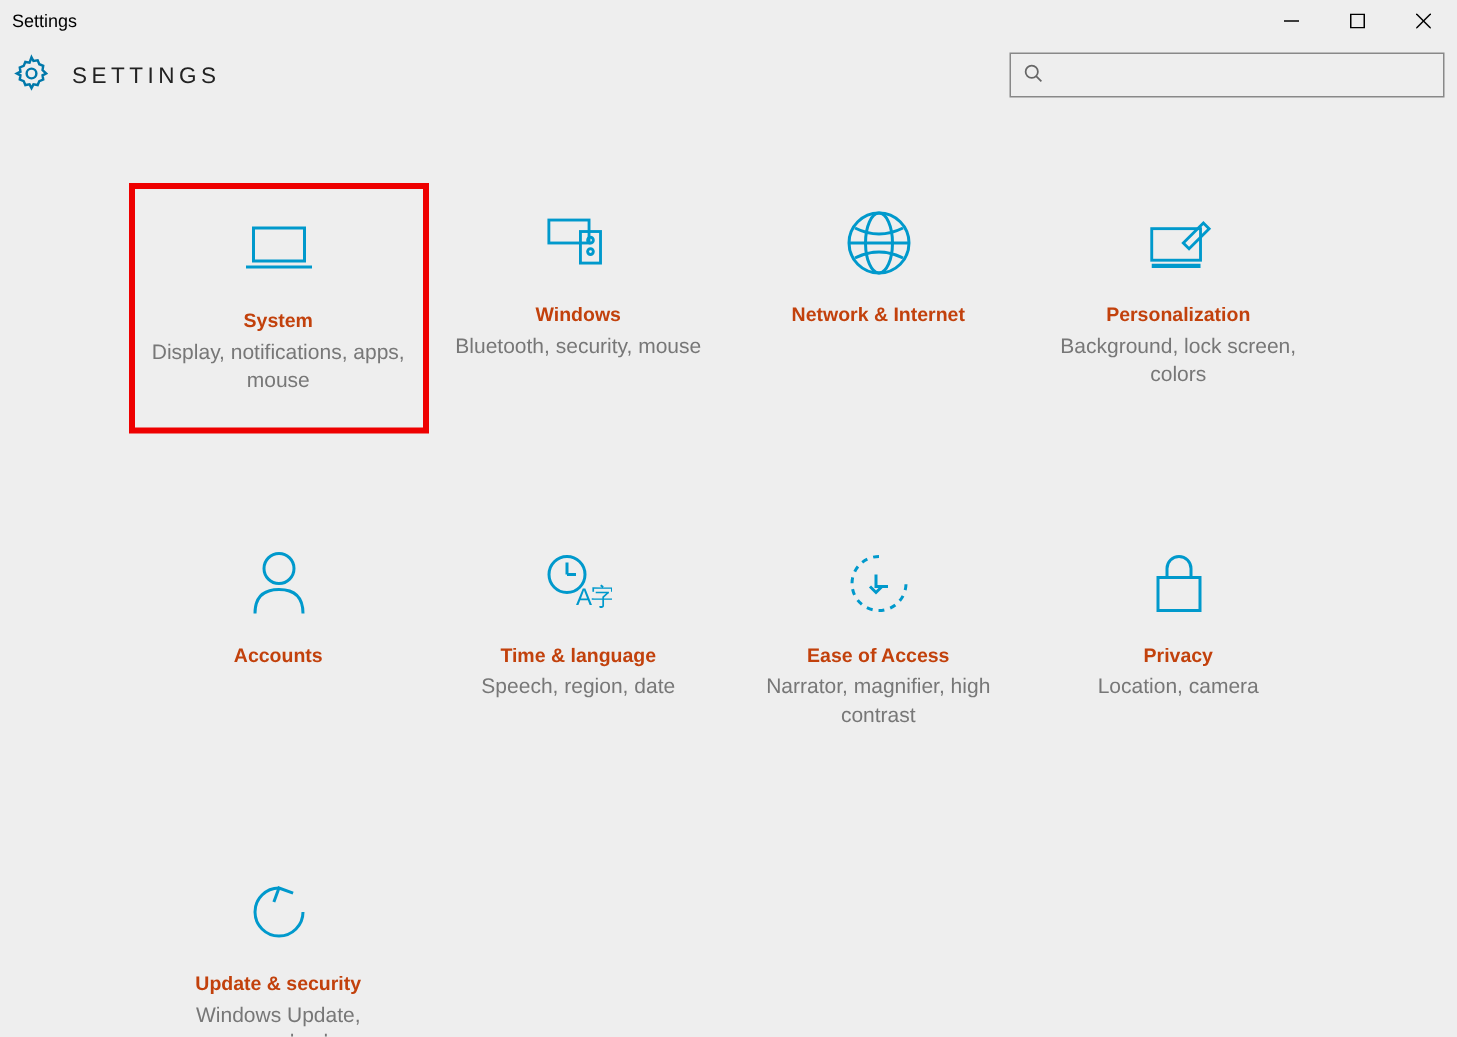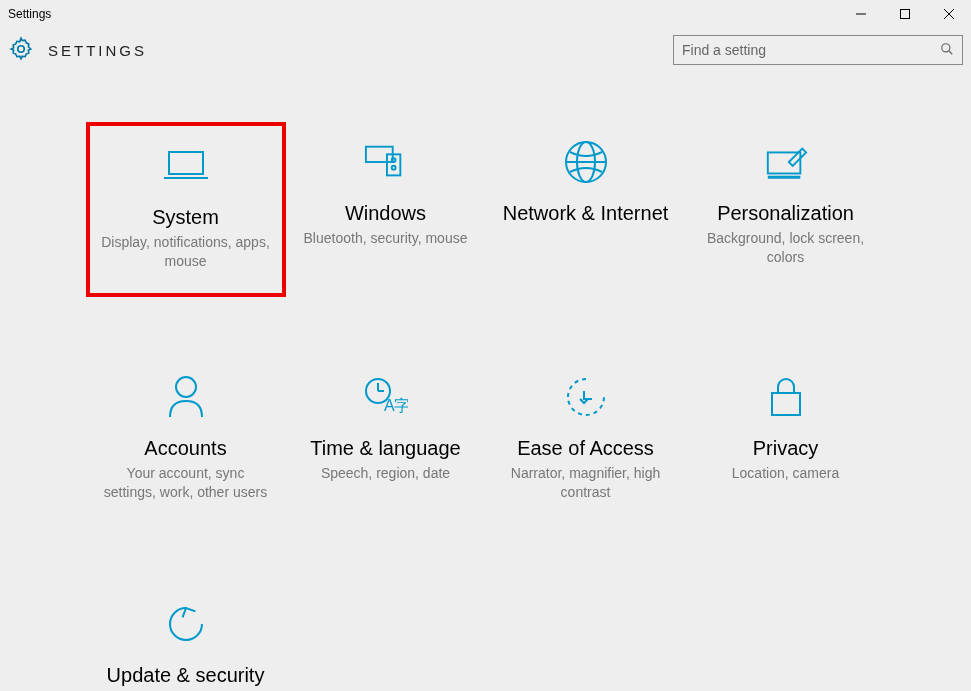--- a/index.html
+++ b/index.html
@@ -71,21 +71,21 @@
     padding: 18px 10px 22px 10px;
     cursor: default;
   }
   .tile.highlight { border: 4px solid #ee0000; }
   .tile .icon-wrap {
     width: 44px; height: 44px;
     display: flex; align-items: center; justify-content: center;
     margin-bottom: 18px;
   }
   .tile .icon-wrap svg { stroke: #0099cc; fill: none; stroke-width: 2; }
-  .tile-title { font-size: 20px; color: #000000; margin-bottom: 4px; }
+  .tile-title { font-size: 13px; color: #c2410c; margin-bottom: 4px; font-weight: bold; }
   .tile-desc  { font-size: 14px; color: #777; line-height: 1.35; max-width: 170px; }
 </style>
 </head>
 <body>
 
 <div class="titlebar">
   <span class="titlebar-title">Settings</span>
   <div class="window-controls">
     <div class="win-btn">
       <svg width="10" height="10">
@@ -110,21 +110,20 @@
   <div class="header-left">
     <span class="gear-icon">
       <svg width="26" height="26" viewBox="0 0 24 24" stroke-width="1.5">
         <circle cx="12" cy="12" r="3"></circle>
         <path d="M12 2l1.2 2.3 2.6-.4 1 2.4 2.4 1-.4 2.6L21 12l-2.2 1.1.4 2.6-2.4 1-1 2.4-2.6-.4L12 21l-1.2-2.3-2.6.4-1-2.4-2.4-1 .4-2.6L3 12l2.2-1.1-.4-2.6 2.4-1 1-2.4 2.6.4z"></path>
       </svg>
     </span>
     <span class="page-title">SETTINGS</span>
   </div>
   <div class="search-box">
-    <input class="search-input" type="text" placeholder="Find a setting" style="">
     <span class="search-ico">
       <svg width="14" height="14" viewBox="0 0 24 24" stroke-width="2">
           <circle cx="10" cy="10" r="7"></circle>
           <line x1="21" y1="21" x2="15" y2="15"></line>
         </svg>
     </span>
   </div>
 </div>
 
 <div class="grid">
@@ -179,21 +178,20 @@
   </div>
 
   <div class="tile">
     <span class="icon-wrap">
       <svg width="40" height="44" viewBox="0 0 40 44">
           <circle cx="20" cy="12" r="10"></circle>
           <path d="M4 42 Q4 26 20 26 Q36 26 36 42"></path>
         </svg>
     </span>
     <div class="tile-title">Accounts</div>
-    <div class="tile-desc">Your account, sync settings, work, other users</div>
   </div>
 
   <div class="tile">
     <span class="icon-wrap">
       <svg width="44" height="40" viewBox="0 0 44 40">
           <circle cx="14" cy="14" r="12"></circle>
           <line x1="14" y1="14" x2="14" y2="6"></line>
           <line x1="14" y1="14" x2="20" y2="14"></line>
           <text x="20" y="34" font-size="16" stroke="none" fill="#0099cc">A</text>
           <text x="30" y="34" font-size="16" stroke="none" fill="#0099cc">字</text>

